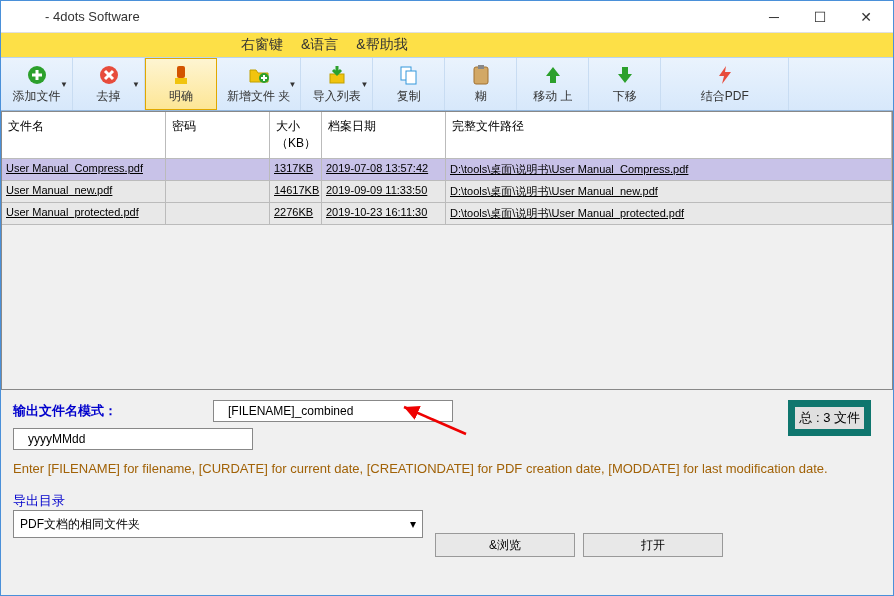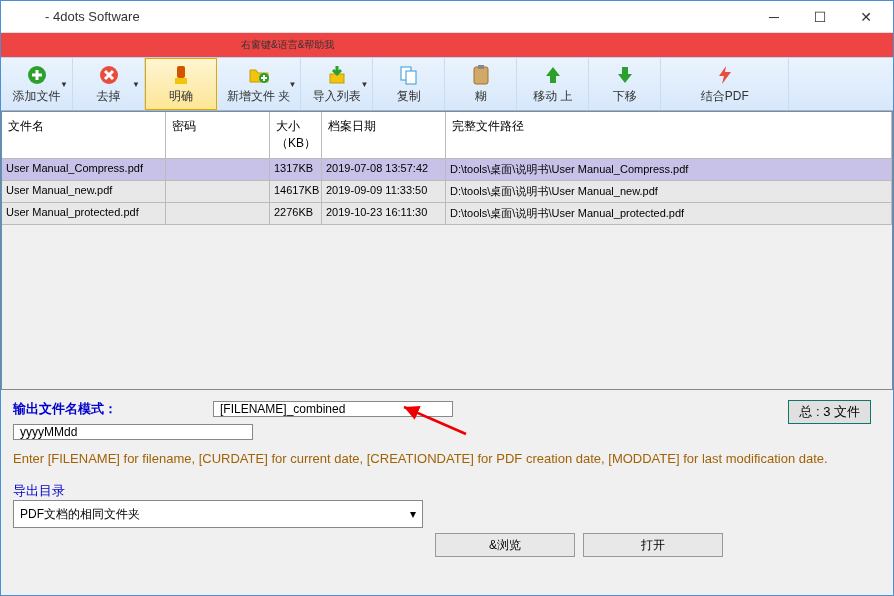--- a/index.html
+++ b/index.html
@@ -1,45 +1,45 @@
 <!DOCTYPE html>
 <html><head>
 <meta charset="utf-8">
 <style>
 * { box-sizing: border-box; margin: 0; padding: 0; }
 body { font-family: "Microsoft YaHei", Arial, sans-serif; font-size: 12px; background: #fff; width: 894px; height: 596px; overflow: hidden; border: 1px solid #4a90d9; position: relative; }
 .titlebar { height: 32px; background: #fff; display: flex; align-items: center; padding: 0 4px; border-bottom: 1px solid #e0e0e0; gap: 40px; }
 .titlebar .title { flex: 1; font-size: 13px; color: #333; padding-left: 40px; }
 .titlebar .win-controls { display: flex; }
 .titlebar .win-btn { width: 46px; height: 30px; display: flex; align-items: center; justify-content: center; font-size: 14px; color: #333; }
-.menubar { height: 24px; display: flex; align-items: center; padding-left: 240px; font-size: 10px; color: #333; background: #ef4444; }
+.menubar { height: 24px; display: flex; align-items: center; padding-left: 240px; gap: 18px; font-size: 14px; color: #333; background: #fde047; }
 .toolbar { height: 54px; background: linear-gradient(#eaf3fd, #d7e8fb); border-top: 1px solid #b8d4f0; border-bottom: 1px solid #94b8de; display: flex; }
 .tb-btn { display: flex; flex-direction: column; align-items: center; justify-content: center; padding: 2px 10px; min-width: 72px; border-right: 1px solid #c8dcf2; position: relative; font-size: 12px; color: #333; }
 .tb-btn.selected { background: linear-gradient(#fef5d2, #fde696); border: 1px solid #e0a800; }
 .tb-icon { width: 22px; height: 22px; margin-bottom: 2px; display: flex; align-items: center; justify-content: center; }
 .tb-dd { position: absolute; right: 4px; top: 50%; transform: translateY(-50%); font-size: 8px; color: #333; }
 .tb-wide { min-width: 128px; }
 .grid { border: 1px solid #888; }
 .grid-head { display: flex; background: #fff; }
 .grid-head .cell { border-right: 1px solid #bbb; border-bottom: 1px solid #bbb; background: #fff; padding: 6px 6px; font-size: 12px; }
 .grid-row { display: flex; }
-.grid-row .cell { border-right: 1px solid #bbb; border-bottom: 1px solid #bbb; padding: 3px 4px; font-size: 11px; white-space: nowrap; overflow: hidden; }
+.grid-row .cell { border-right: 1px solid #bbb; border-bottom: 1px solid #bbb; padding: 3px 4px; font-size: 11px; white-space: nowrap; overflow: hidden; text-decoration: underline; }
 .grid-row.sel .cell { background: #c8c2e8; }
 .grid-row.alt .cell { background: #e8e8e8; }
 .c0 { width: 164px; }
 .c1 { width: 104px; }
 .c2 { width: 52px; }
 .c3 { width: 124px; }
 .c4 { flex: 1; }
 .filler { background: #f0f0f0; height: 182px; border-top: none; }
 .bottom-panel { border-top: 1px solid #888; padding: 10px 12px; background: #f0f0f0; position: absolute; bottom: 0; left: 0; right: 0; height: 206px; }
 .row { display: flex; align-items: center; margin-bottom: 6px; }
 .lbl { width: 200px; color: #0000cc; font-weight: bold; font-size: 13px; }
-.txt-in { width: 240px; height: 16px; border: 1px solid #888; padding: 2px 6px; font-size: 12px; background: #fff; }
-.summary { position: absolute; right: 22px; top: 10px; background: #e0e0e0; border: 1px solid #0f766e; padding: 2px 10px; font-size: 13px; }
+.txt-in { width: 240px; height: 22px; border: 1px solid #888; padding: 2px 14px; font-size: 12px; background: #fff; }
+.summary { position: absolute; right: 22px; top: 10px; background: #e0e0e0; border: 7px solid #0f766e; padding: 2px 4px; font-size: 13px; }
 .hint { color: #a16207; font-size: 13px; margin: 10px 0 14px; line-height: 1.4; }
 .export-lbl { color: #0000cc; font-size: 13px; }
 .combo { width: 410px; height: 28px; border: 1px solid #888; background: #fff; display: flex; align-items: center; padding: 0 6px; justify-content: space-between; font-size: 12px; }
 .btns { position: absolute; right: 170px; bottom: 38px; display: flex; flex-direction: row; gap: 8px; }
 .btn { width: 140px; height: 24px; background: #e8e8e8; border: 1px solid #999; font-size: 12px; display: flex; align-items: center; justify-content: center; }
 .arrow { position: absolute; left: 395px; top: 398px; pointer-events: none; }
 svg { display: block; }
 </style>
 </head>
 <body>

